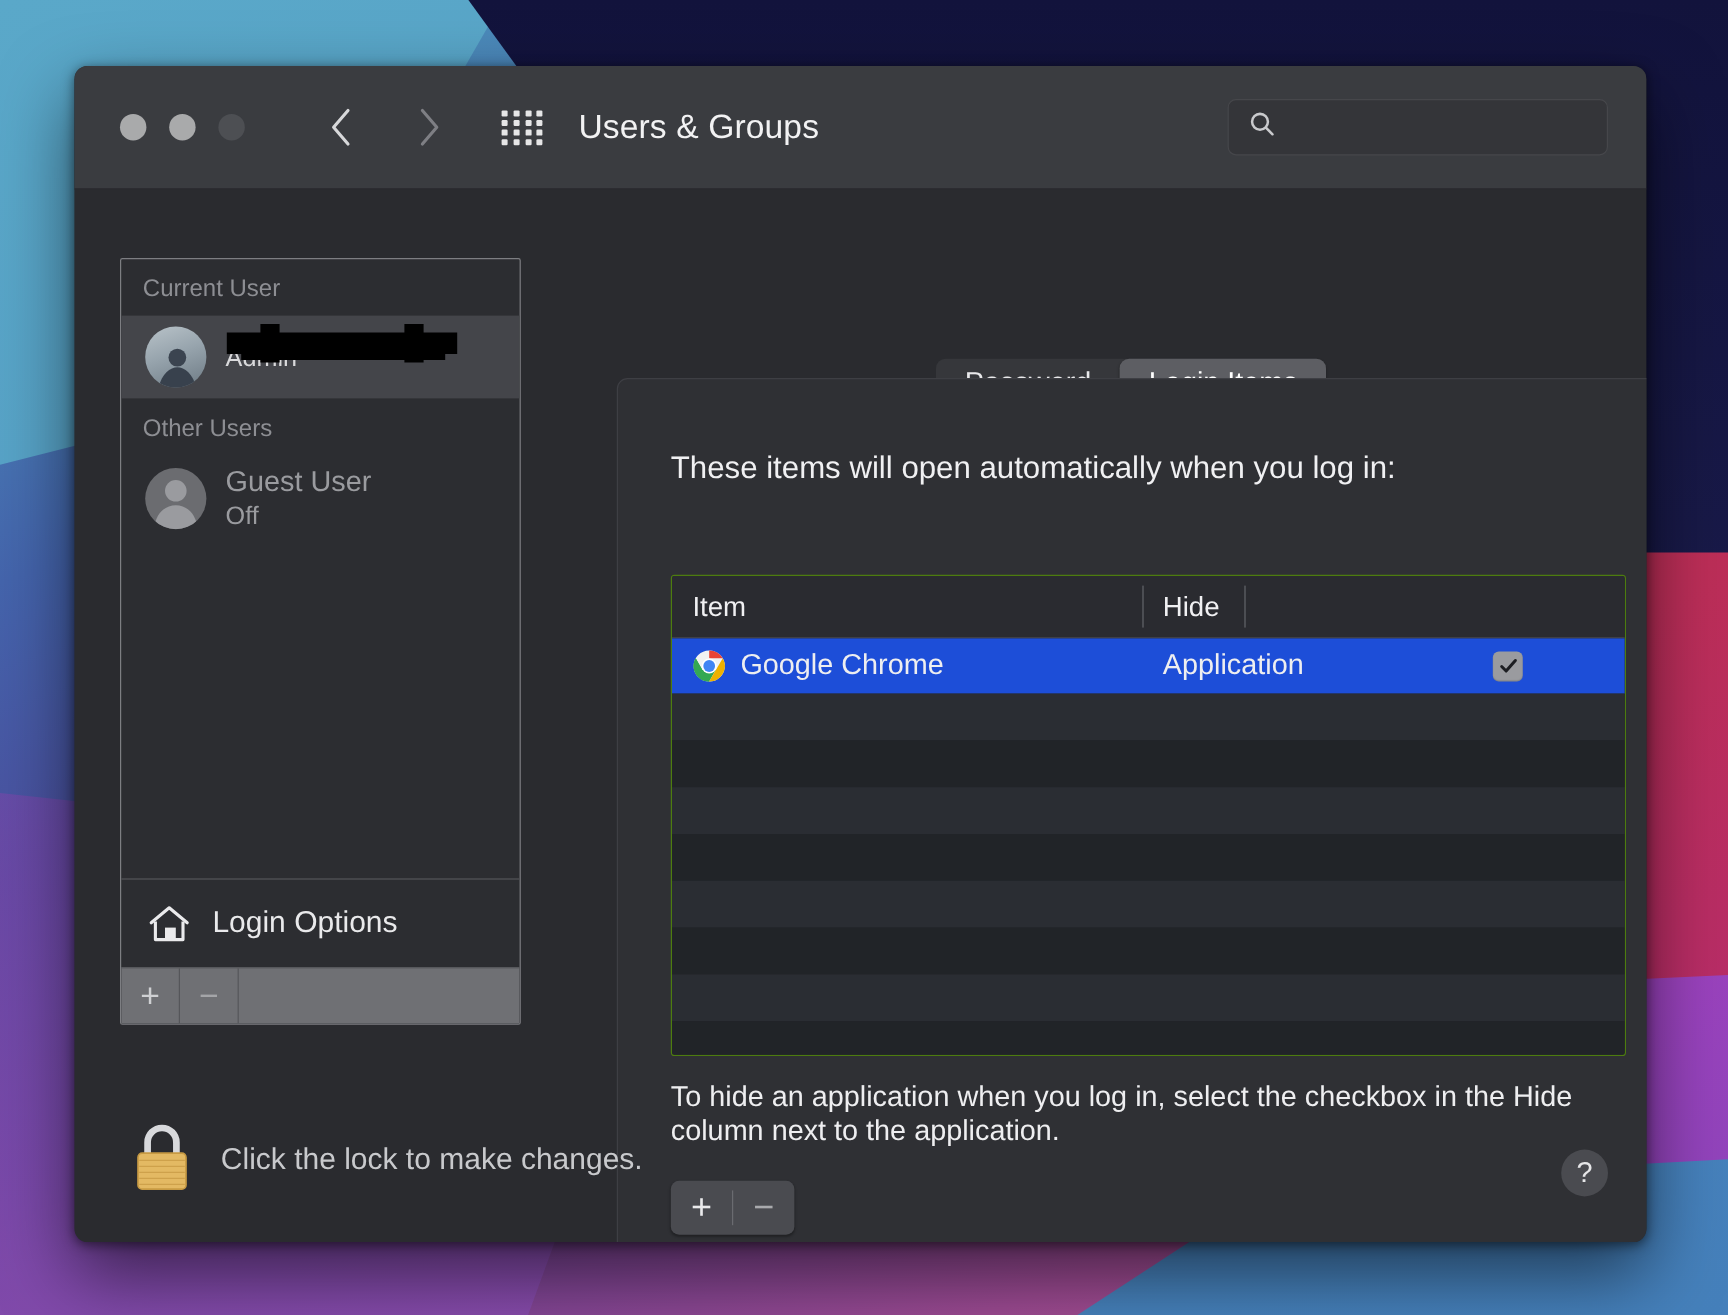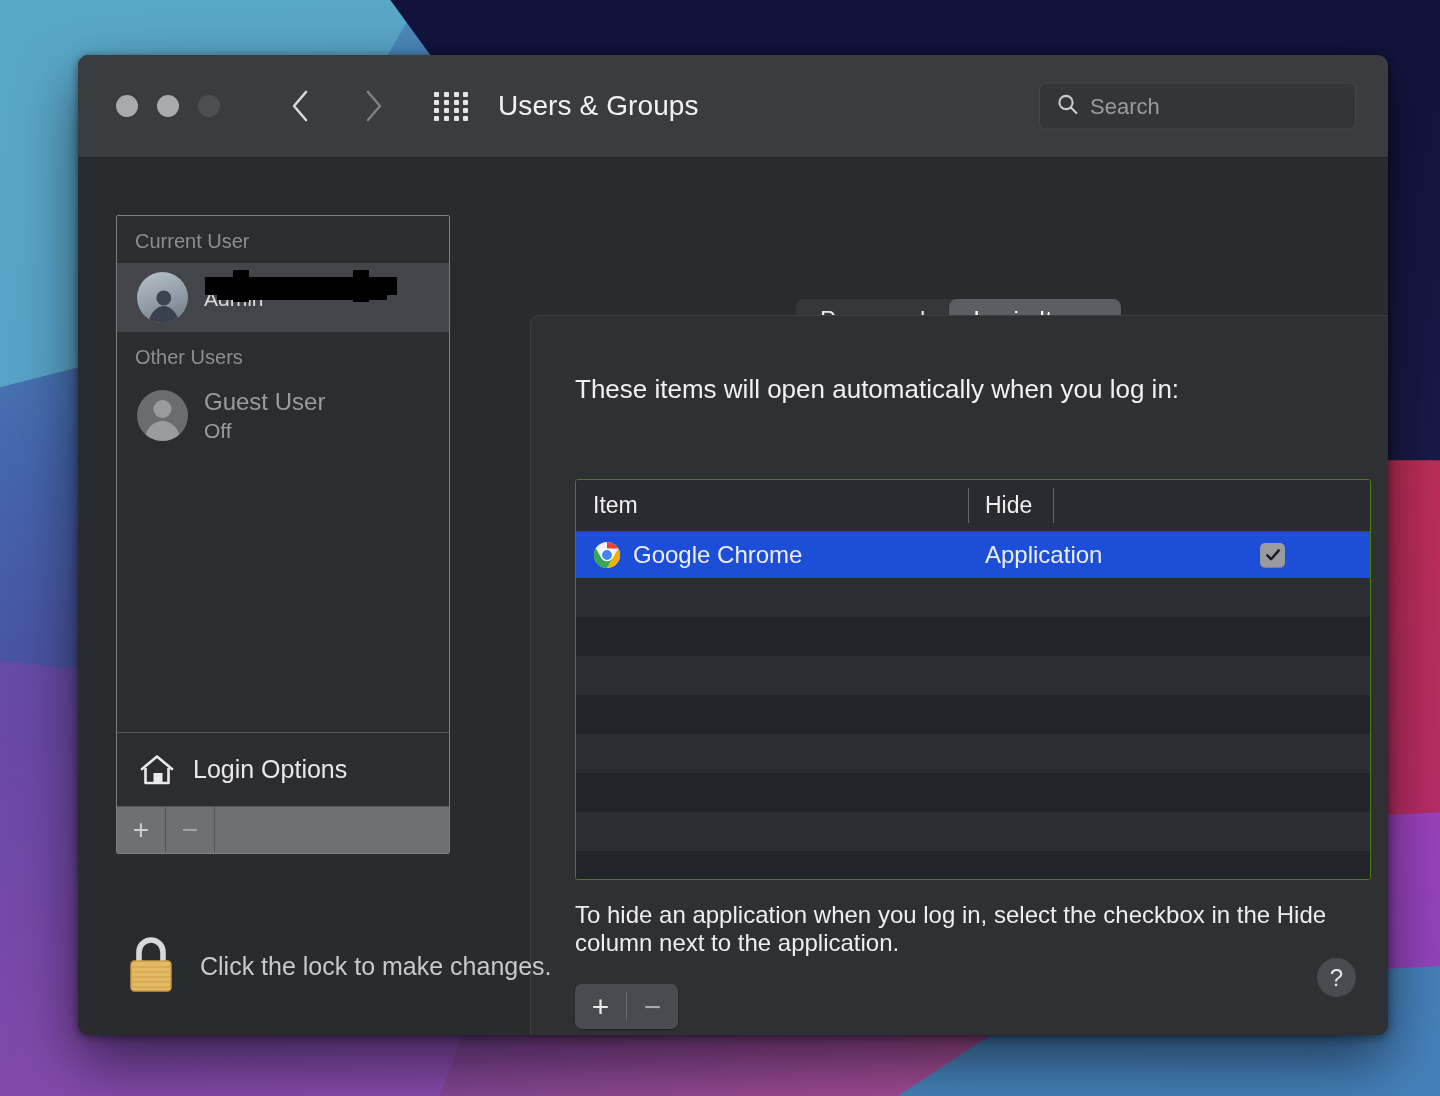--- a/index.html
+++ b/index.html
@@ -40,21 +40,21 @@
     background: linear-gradient(160deg, #5aa8c9 0%, #4e93c0 100%);
     clip-path: polygon(-2% -2%, 30% -2%, 16% 30%, -2% 36%);
   }
   .wp-purple-bl {
     background: linear-gradient(170deg, rgba(110,70,170,0) 0%, rgba(122,70,170,.65) 55%, rgba(140,78,178,.9) 100%);
     clip-path: polygon(-2% 60%, 40% 66%, 30% 102%, -2% 102%);
   }
 
   
   #window {
-    position: absolute; left: 78px; top: 55px;
+    position: absolute; left: 62px; top: 55px;
     width: 1310px; height: 980px;
     background: #2a2b2f;
     border-radius: 11px;
     box-shadow: 0 26px 60px rgba(0,0,0,.55), 0 2px 10px rgba(0,0,0,.5);
     overflow: hidden;
     display: flex; flex-direction: column;
   }
   
   #titlebar {
     height: 103px; flex: 0 0 103px;
@@ -322,21 +322,20 @@
 
       <div id="win-title">Users &amp; Groups</div>
 
       <div id="searchbox">
         <span class="sicon">
           <svg width="24" height="24" viewBox="0 0 24 24">
             <circle cx="10" cy="10" r="6.6" fill="none" stroke="#c9cacd" stroke-width="2.1"></circle>
             <line x1="14.9" y1="14.9" x2="20.4" y2="20.4" stroke="#c9cacd" stroke-width="2.1" stroke-linecap="round"></line>
           </svg>
         </span>
-        <input id="search-input" type="text" placeholder="Search" style="">
       </div>
     </div>
 
     <div id="body">
 
       <div id="sidebar">
         <div class="grp-hdr">Current User</div>
 
         <div class="user-row selected">
           <div class="avatar photo">

